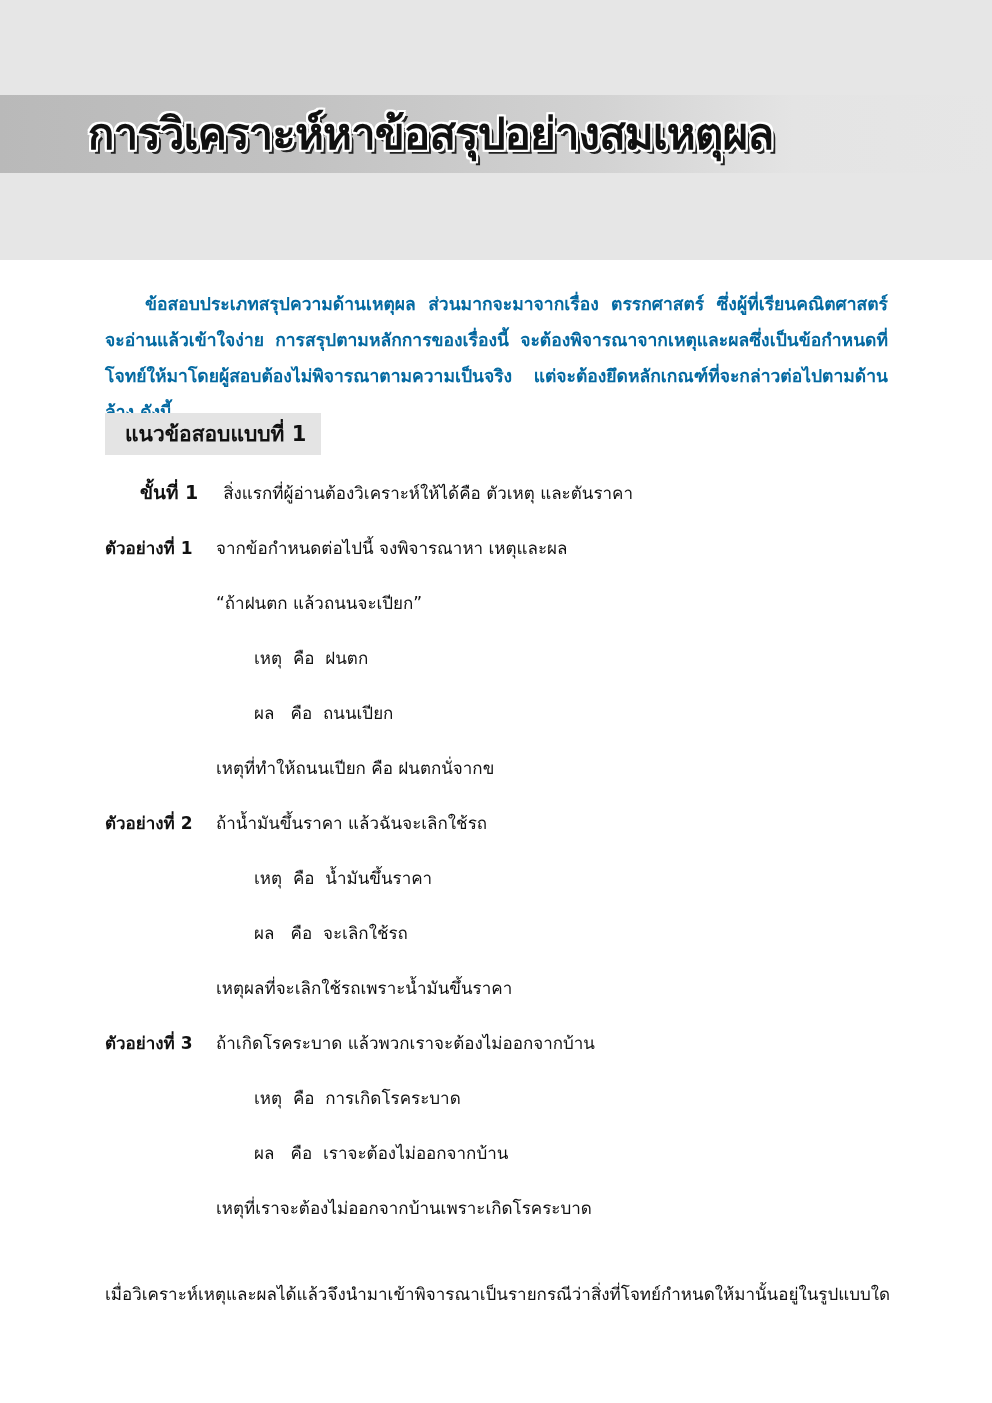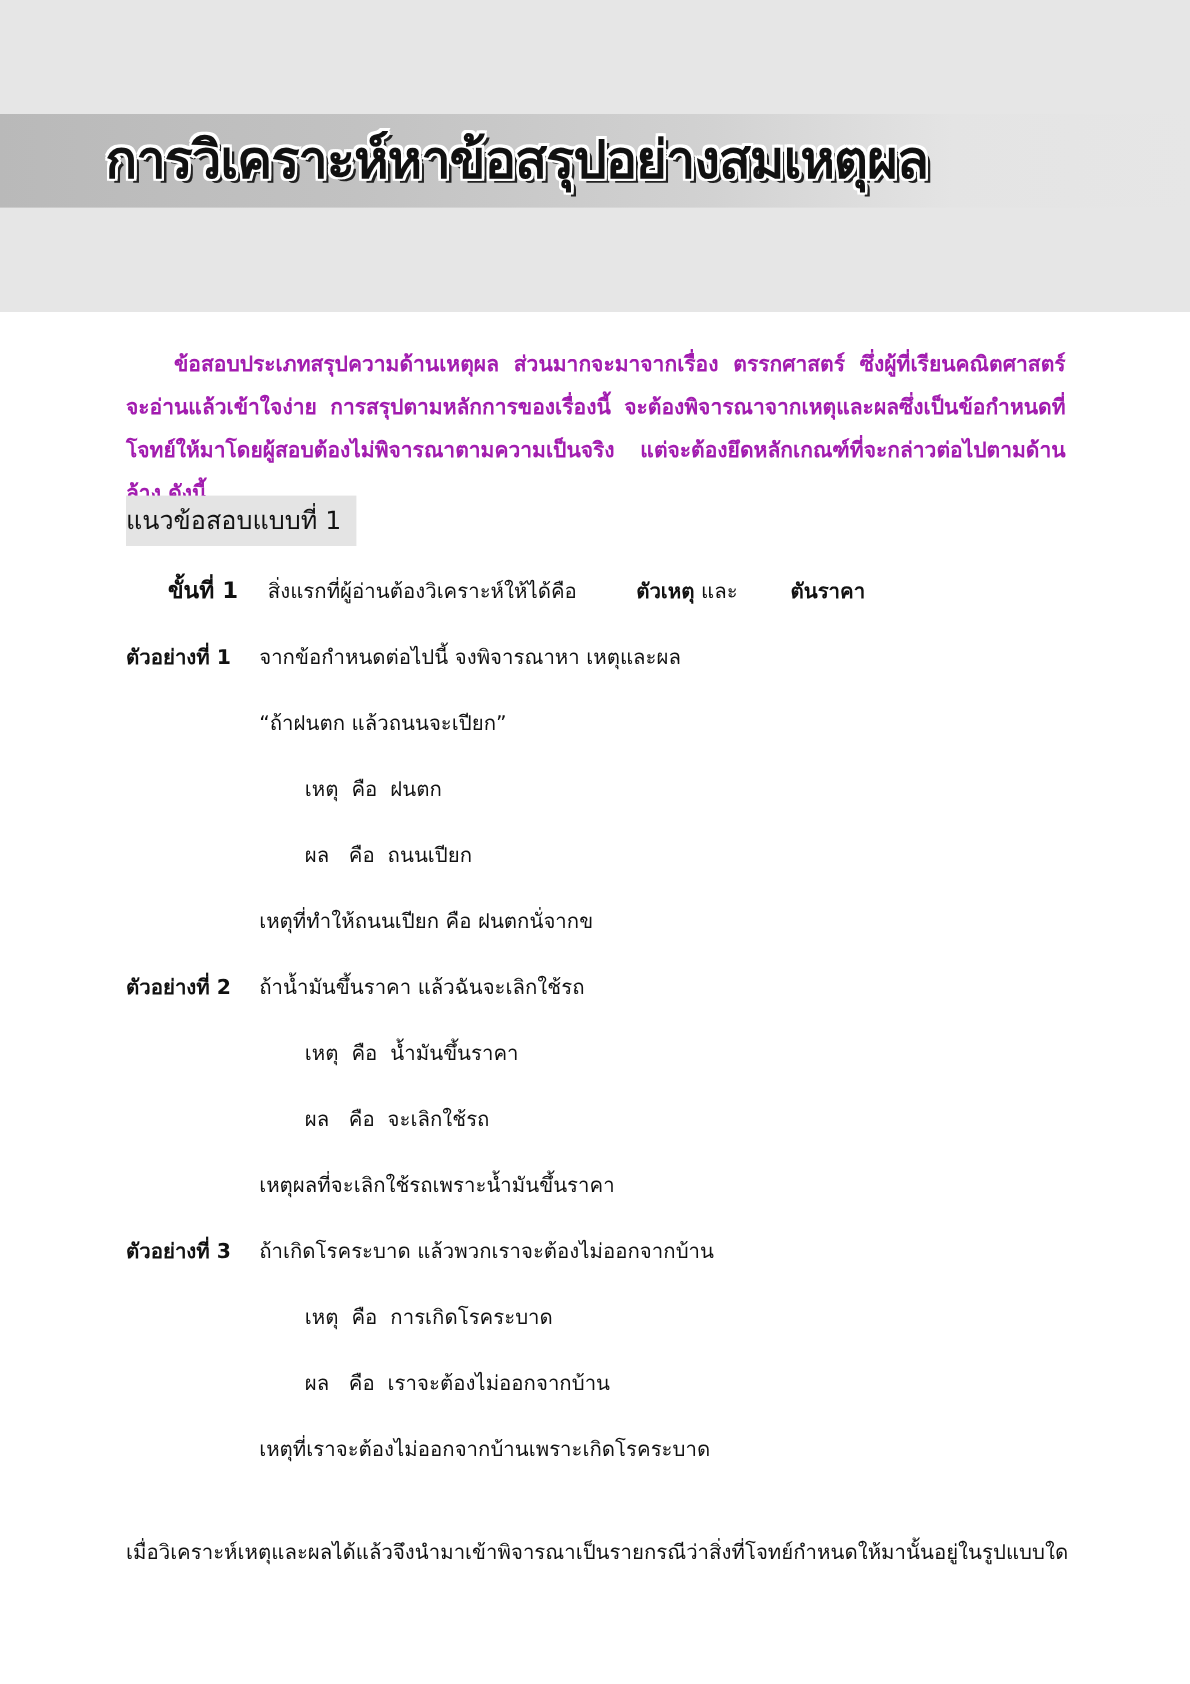--- a/index.html
+++ b/index.html
@@ -19,31 +19,31 @@
     font-family:"DejaVu Sans", sans-serif; font-weight:bold; font-size:44px; line-height:60px;
     color:#111; letter-spacing:-1px;
     text-shadow:
       -2px -2px 0 #fff, 2px -2px 0 #fff, -2px 2px 0 #fff, 2px 2px 0 #fff,
       0 -2px 0 #fff, 0 2px 0 #fff, -2px 0 0 #fff, 2px 0 0 #fff,
       4px 4px 0 #222;
   }
   .para {
     position:absolute; left:105px; width:783px; top:286px;
     font-size:17.5px; line-height:36px; font-weight:bold; text-align:justify;
-    text-indent:40px; color:#a21caf;
+    text-indent:40px; color:#0369a1;
   }
   .subhead {
-    position:absolute; left:105px; top:413px; width:192px; height:42px;
+    position:absolute; left:105px; top:413px; width:216px; height:42px;
     background:#e4e4e4;
-    font-size:21px; font-weight:normal; line-height:42px; padding-left:0; box-sizing:border-box;
+    font-size:21px; font-weight:bold; line-height:42px; padding-left:20px; box-sizing:border-box;
   }
   .line { position:absolute; font-size:17px; line-height:24px; color:#111; white-space:nowrap; }
   .step-label { font-weight:bold; font-size:19px; }
   .ex-label { font-weight:bold; text-underline-offset:4px; }
-  .bold { font-weight:bold;margin-left:44px; }
+  .bold { font-weight:normal; }
 </style>
 </head>
 <body>
 
 <div class="header-band"></div>
 <div class="title-strip"></div>
 <div class="page-title">การวิเคราะห์หาข้อสรุปอย่างสมเหตุผล</div>
 
 <div class="para">ข้อสอบประเภทสรุปความด้านเหตุผล ส่วนมากจะมาจากเรื่อง ตรรกศาสตร์ ซึ่งผู้ที่เรียนคณิตศาสตร์จะอ่านแล้วเข้าใจง่าย การสรุปตามหลักการของเรื่องนี้ จะต้องพิจารณาจากเหตุและผลซึ่งเป็นข้อกำหนดที่โจทย์ให้มาโดยผู้สอบต้องไม่พิจารณาตามความเป็นจริง แต่จะต้องยึดหลักเกณฑ์ที่จะกล่าวต่อไปตามด้านล้าง ดังนี้</div>
 

